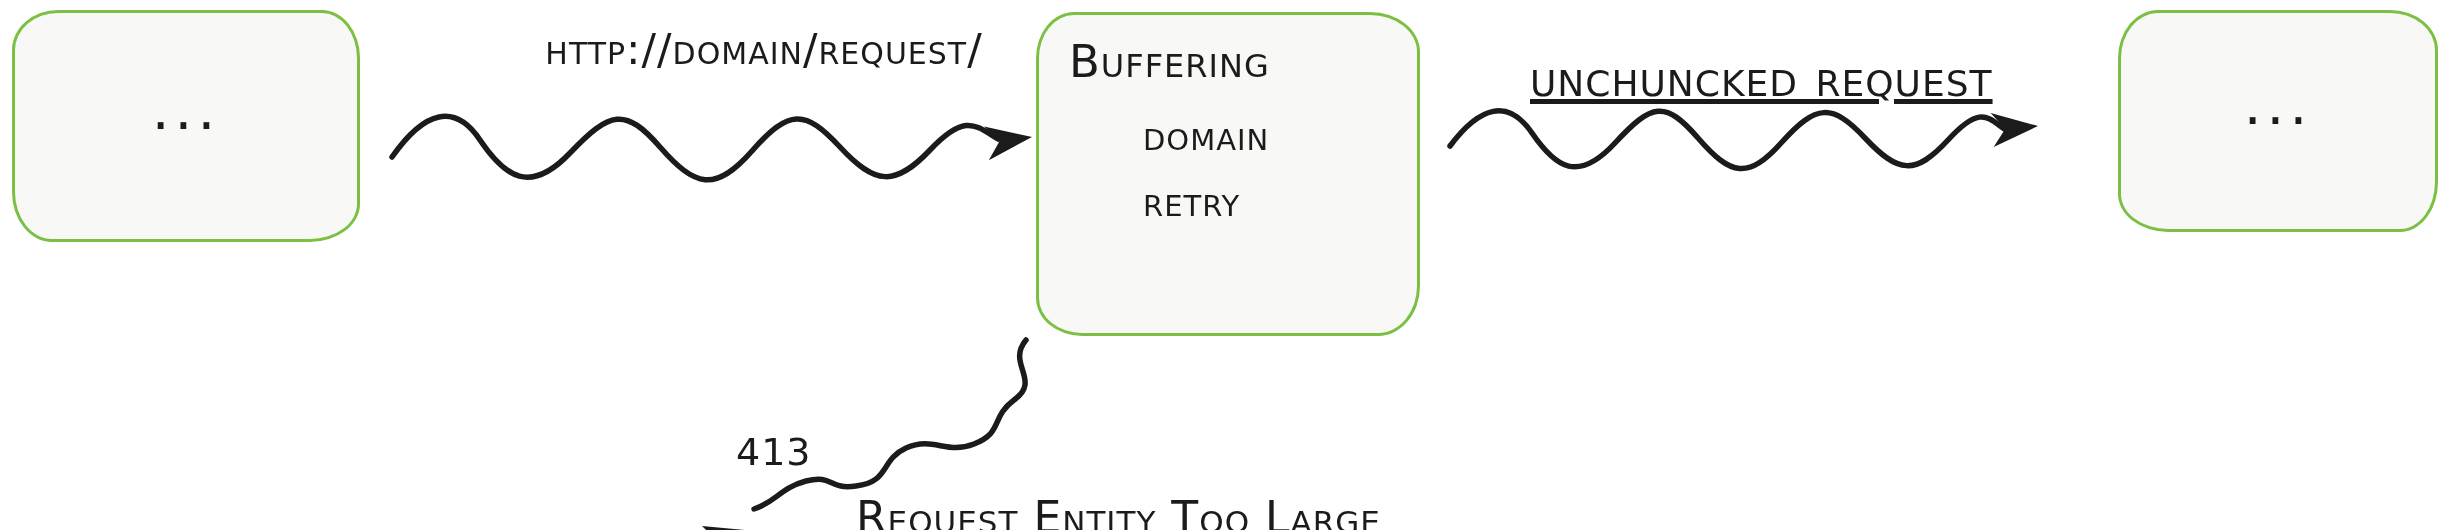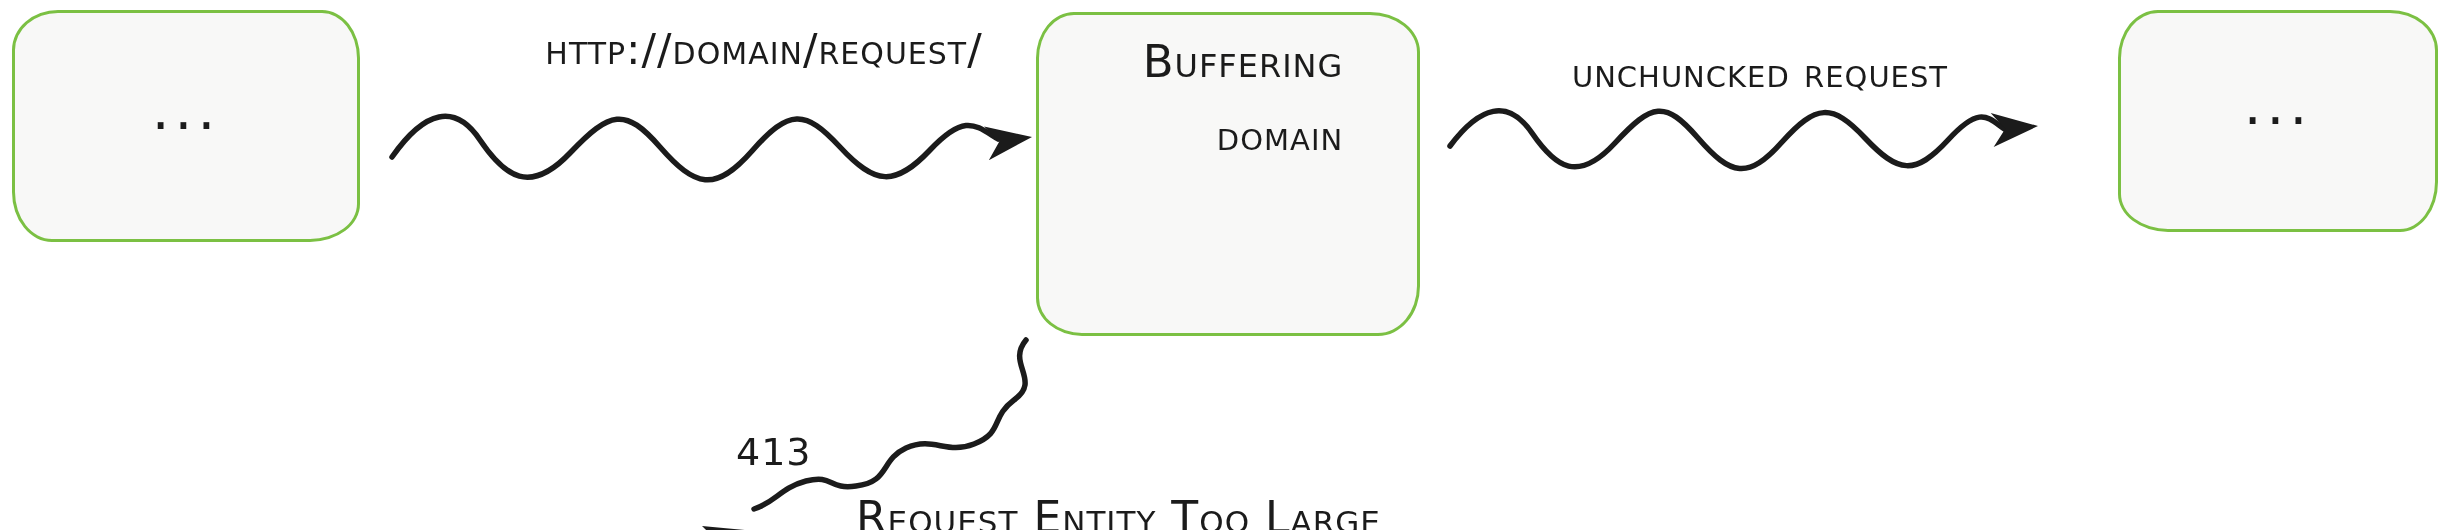--- a/index.html
+++ b/index.html
@@ -45,21 +45,20 @@
     color: var(--line);
   }
   .node-buffering {
     left: 1036px; top: 12px; width: 384px; height: 324px;
     border-radius: 38px 50px 42px 46px / 46px 40px 50px 38px;
     display: block;
   }
   .node-buffering-content {
     padding: 20px 0 0 30px;
     font-variant: small-caps;
-    text-align: center;
   }
   .buffering-title {
     font-size: 45px;
     line-height: 54px;
     margin-bottom: 14px;
     letter-spacing: 1px;
   }
   .buffering-item {
     font-size: 41px;
     line-height: 66px;
@@ -75,21 +74,22 @@
     white-space: nowrap;
   }
   .request-url-label {
     left: 464px; top: 24px; width: 600px;
     text-align: center;
     font-size: 43px;
   }
   .unchunked-request-label {
     left: 1530px; top: 48px; width: 460px;
     text-align: center;
-    font-size: 42px;
+    font-size: 52px;
+    text-decoration: underline;
   }
   .error-code-label {
     left: 736px; top: 430px;
     font-size: 38px;
     font-variant: normal;
   }
   .error-text-label {
     left: 856px; top: 492px;
     font-size: 44px;
   }
@@ -119,20 +119,21 @@
     <g transform="translate(652,42) rotate(-8)">
       <polygon points="0,0 -46,-17 -33,0 -46,17"></polygon>
     </g>
   </svg>
   <div class="flow-label request-url-label">http://domain/request/</div>
 
   <div class="node node-buffering">
     <div class="node-buffering-content">
       <div class="buffering-title">Buffering</div>
       <div class="buffering-item">domain</div>
+      <div class="buffering-item">retry</div>
     </div>
   </div>
 
   <svg class="arrow arrow-unchunked" viewBox="0 0 610 110">
     <path d="M 10 58 C 40 18, 68 10, 92 45 S 138 95, 175 55 S 225 12, 258 50 S 308 92, 342 54 S 392 15, 425 50 S 475 88, 508 52 S 548 30, 566 42"></path>
     <g transform="translate(598,38) rotate(-5)">
       <polygon points="0,0 -46,-17 -33,0 -46,17"></polygon>
     </g>
   </svg>
   <div class="flow-label unchunked-request-label">unchuncked request</div>

